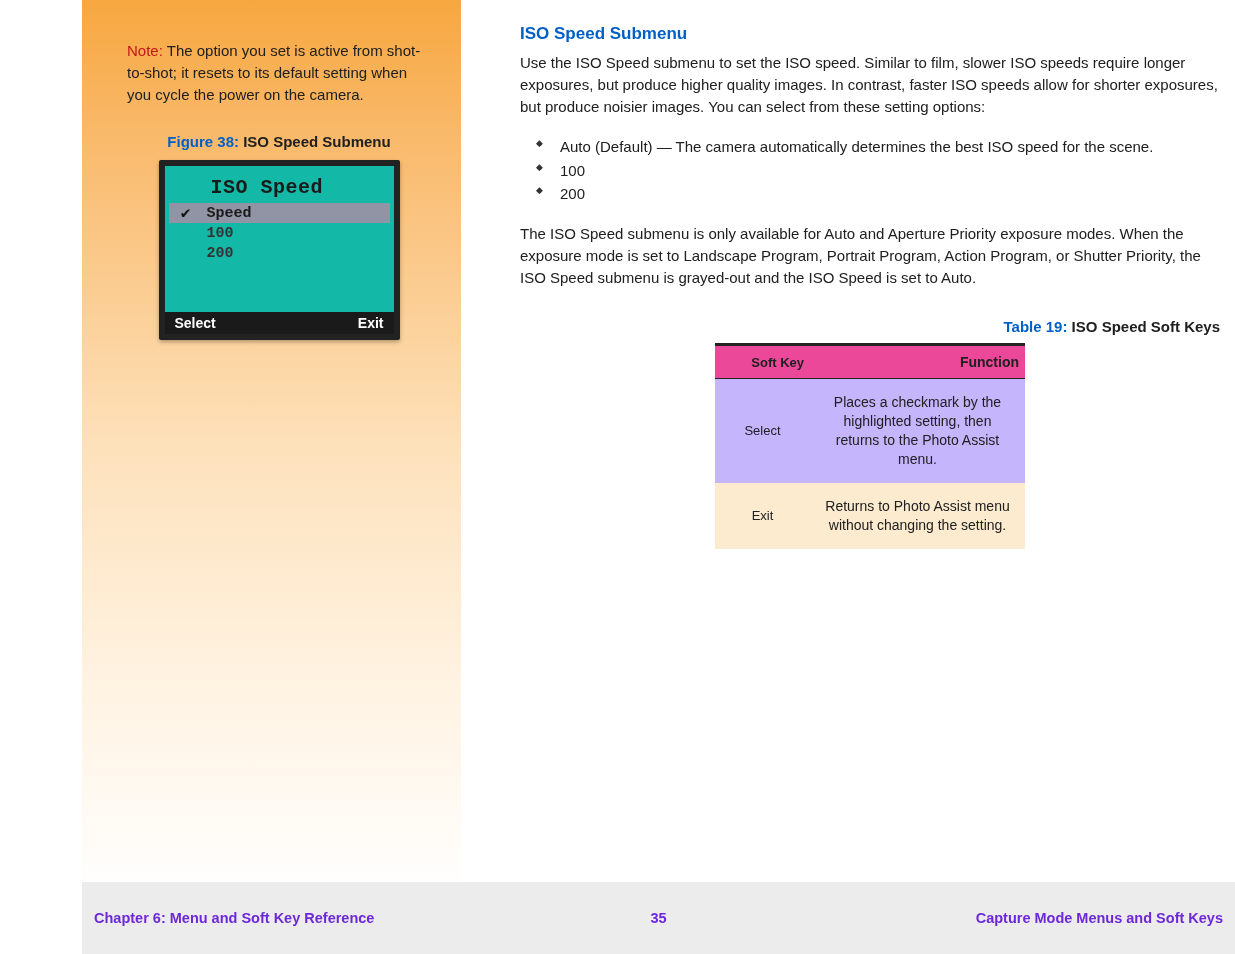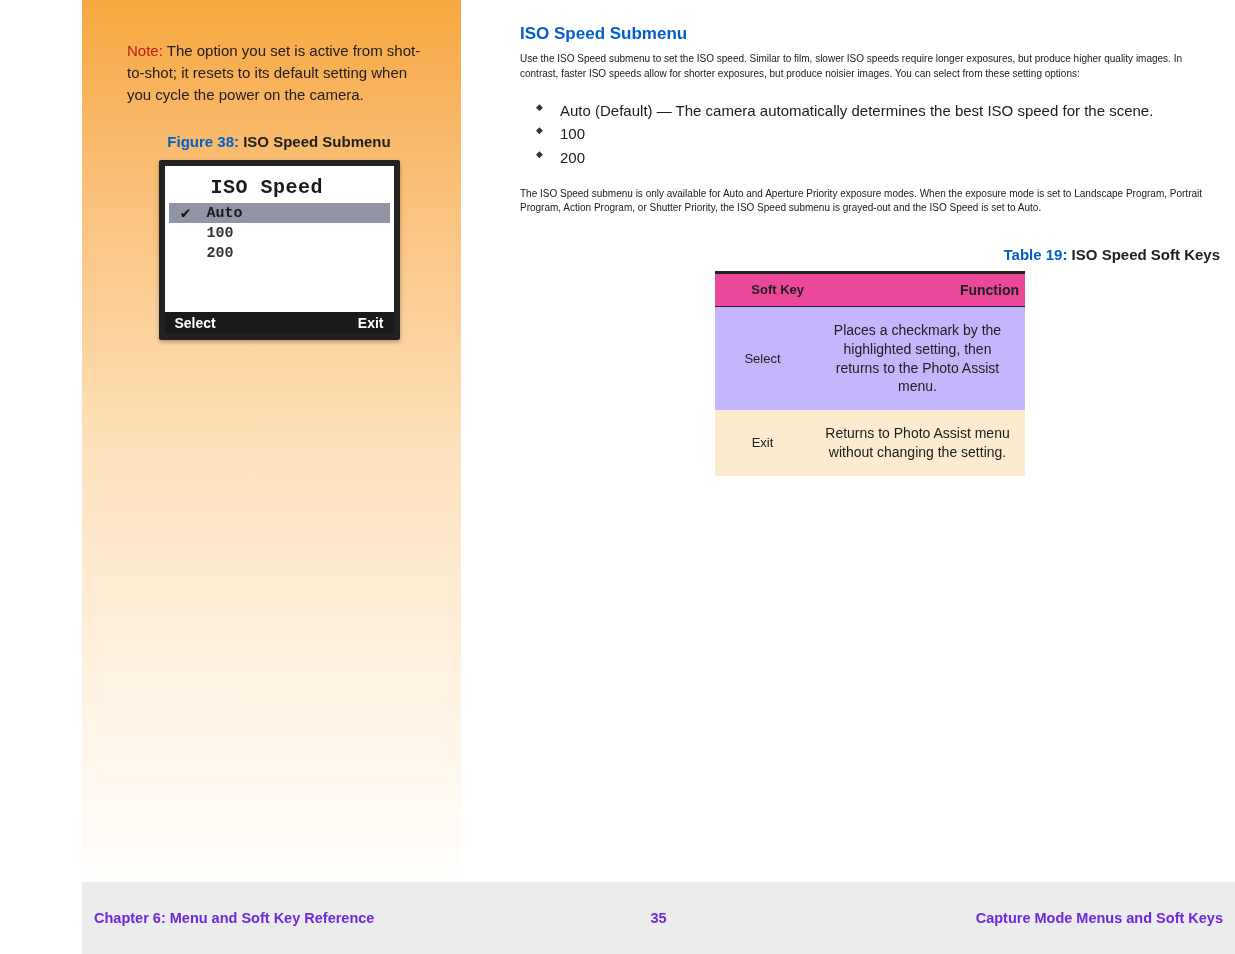--- a/index.html
+++ b/index.html
@@ -34,21 +34,21 @@
   .lcd-frame {
     margin: 10px auto 0 auto;
     width: 241px; height: 180px;
     background: #222;
     border-radius: 2px;
     padding: 6px;
     box-shadow: 0 2px 4px rgba(0,0,0,0.3);
   }
   .lcd-inner {
     width: 100%; height: 100%;
-    background: #ffffff;
+    background: #14b8a6;
     position: relative;
     display: flex; flex-direction: column;
   }
   .lcd-title {
     font-family: "Courier New", monospace;
     font-weight: bold;
     font-size: 20px;
     color: #1a1a1a;
     padding: 10px 0 4px 46px;
     letter-spacing: 0.5px;
@@ -75,21 +75,21 @@
     padding: 3px 10px;
     font-family: "Lucida Sans", Verdana, sans-serif;
   }
   .main {
     position: absolute;
     left: 438px; top: 24px;
     width: 700px;
     color: #202020;
   }
   .heading { color: #0060c8; font-weight: bold; font-size: 17px; margin-bottom: 8px; }
-  .para { line-height: 1.45; margin-bottom: 18px; font-size: 10px; }
+  .para { line-height: 1.45; margin-bottom: 18px; font-size: 15px; }
   ul.diamond { list-style: none; margin: 0 0 18px 22px; }
   ul.diamond li { position: relative; padding-left: 18px; line-height: 1.55; font-size: 15px; }
   ul.diamond li::before {
     content: "◆"; position: absolute; left: -6px; top: 2px;
     font-size: 9px; color: #333;
   }
   .table-caption { text-align: right; font-weight: bold; margin: 30px 0 8px 0; font-size: 15px; }
   .table-num { color: #0060c8; }
   table.softkeys {
     border-collapse: collapse;
@@ -133,21 +133,21 @@
     </p>
     <p class="figure-caption">
       <span class="figure-num">Figure 38:</span><span> ISO Speed Submenu</span>
     </p>
     <div class="lcd-frame">
       <div class="lcd-inner">
         <div class="lcd-title">ISO Speed</div>
         <div class="lcd-list">
           <div class="lcd-row sel">
             <span class="lcd-check">✔</span>
-            <span class="label">Auto</span>
+            <span class="label">Speed</span>
           </div>
           <div class="lcd-row">
             <span class="lcd-check"></span>
             <span class="label">100</span>
           </div>
           <div class="lcd-row">
             <span class="lcd-check"></span>
             <span class="label">200</span>
           </div>
         </div>

